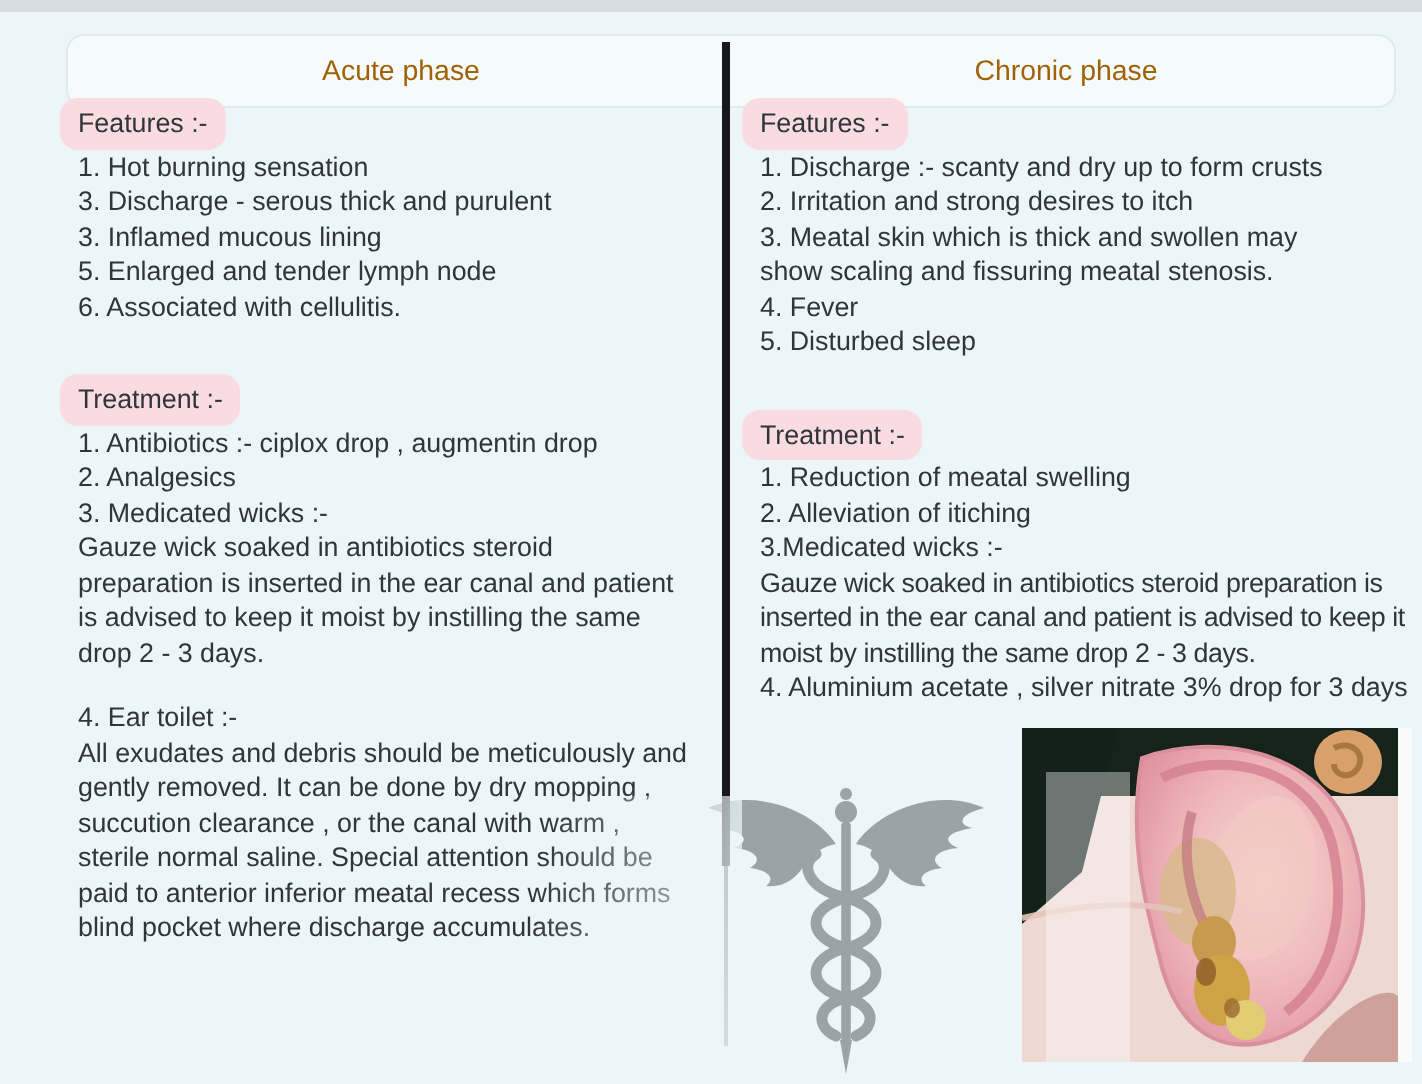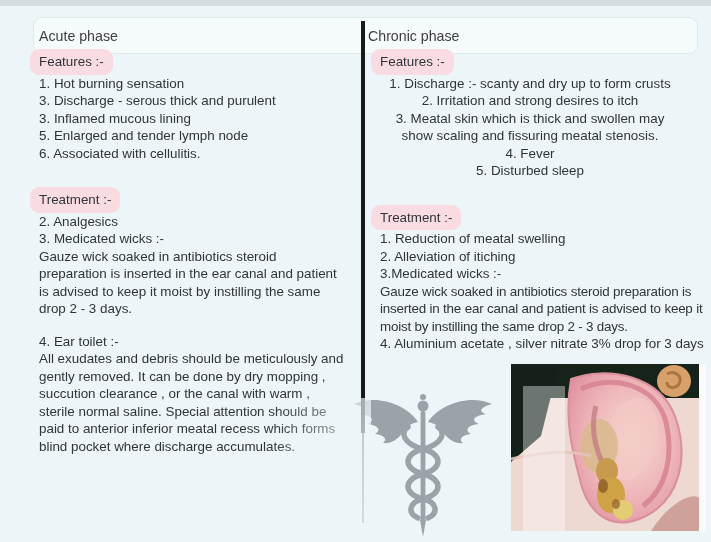--- a/index.html
+++ b/index.html
@@ -12,29 +12,29 @@
   .top-strip{position:absolute;left:0;top:0;width:711px;height:6px;background:#d6dcdf;z-index:0;}
   .title-band{position:absolute;left:33px;top:17px;width:663px;height:35px;
     background:#f5fafb;border:1px solid #e0eaec;border-radius:9px;z-index:1;}
   .caduceus{position:absolute;left:348px;top:392px;width:150px;height:147px;z-index:2;}
   .divider{position:absolute;left:361px;top:21px;width:4px;height:412px;background:#17191b;z-index:3;}
   .divider-thin{position:absolute;left:362px;top:433px;width:2px;height:90px;background:#60656a;z-index:3;}
 
   .col{position:absolute;top:24px;z-index:4;font-size:13.4px;line-height:17.5px;}
   .col-left{left:39px;width:323px;}
   .col-right{left:380px;width:330px;}
-  .col-title{height:21px;padding-top:4px;font-size:14.2px;color:#404040;}
+  .col-title{height:21px;padding-top:4px;text-align:center;font-size:14.2px;color:#a16207;}
   .col-right .col-title{transform:translateX(-12px);}
   .line{min-height:17.5px;}
   .hl{display:inline-block;background:#f8dce2;border-radius:9px;padding:4px 9px;margin-left:-9px;}
   .block-gap{margin-top:25px;}
   .ear-block{margin-top:15px;}
   .col-left .para{max-width:302px;}
   .col-left .ear-body{max-width:305px;}
-  .col-right .feat .line{max-width:300px;text-align:center;}
+  .col-right .feat .line{max-width:300px;}
   .col-right .para{letter-spacing:-0.2px;}
 
   .ear-photo{position:absolute;left:511px;top:364px;width:195px;height:167px;z-index:4;}
   .fade-overlay{position:absolute;left:255px;top:398px;width:116px;height:138px;z-index:5;
     background:linear-gradient(100deg,rgba(236,245,247,0) 15%,rgba(236,245,247,0.82) 92%);
     pointer-events:none;}
 </style>
 </head>
 <body>
 
@@ -66,20 +66,21 @@
   <div class="line"><span class="hl">Features :-</span></div>
   <div class="feat">
     <div class="line">1. Hot burning sensation</div>
     <div class="line">3. Discharge - serous thick and purulent</div>
     <div class="line">3. Inflamed mucous lining</div>
     <div class="line">5. Enlarged and tender lymph node</div>
     <div class="line">6. Associated with cellulitis.</div>
   </div>
   <div class="block-gap">
     <div class="line"><span class="hl">Treatment :-</span></div>
+    <div class="line">1. Antibiotics :- ciplox drop , augmentin drop</div>
     <div class="line">2. Analgesics</div>
     <div class="line">3. Medicated wicks :-</div>
     <div class="line para">Gauze wick soaked in antibiotics steroid preparation is inserted in the ear canal and patient is advised to keep it moist by instilling the same drop 2 - 3 days.</div>
   </div>
   <div class="ear-block">
     <div class="line">4. Ear toilet :-</div>
     <div class="line ear-body">All exudates and debris should be meticulously and gently removed. It can be done by dry mopping , succution clearance , or the canal with warm , sterile normal saline. Special attention should be paid to anterior inferior meatal recess which forms blind pocket where discharge accumulates.</div>
   </div>
 </div>
 

